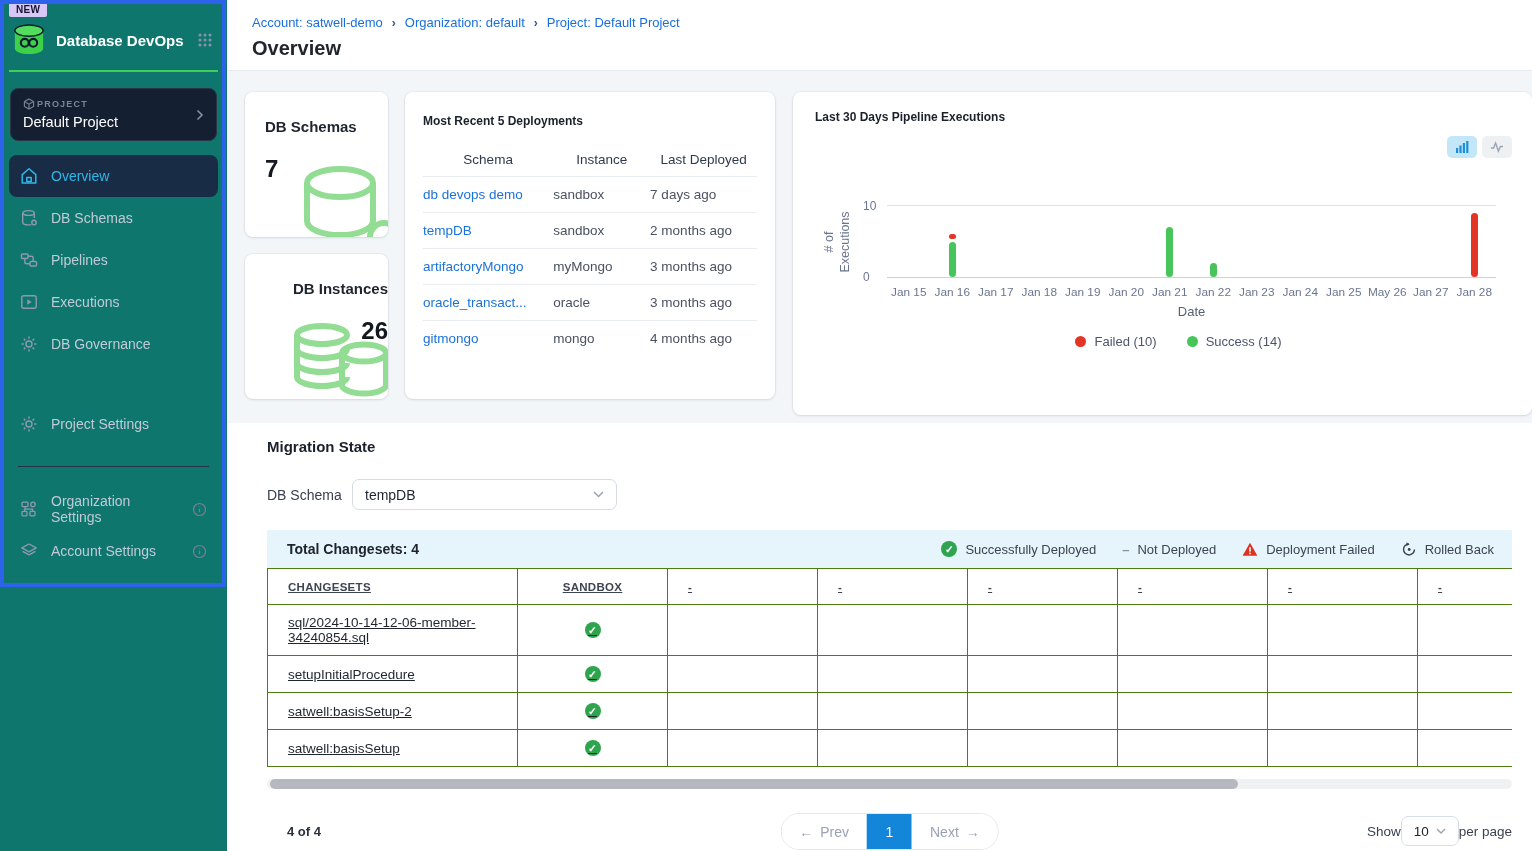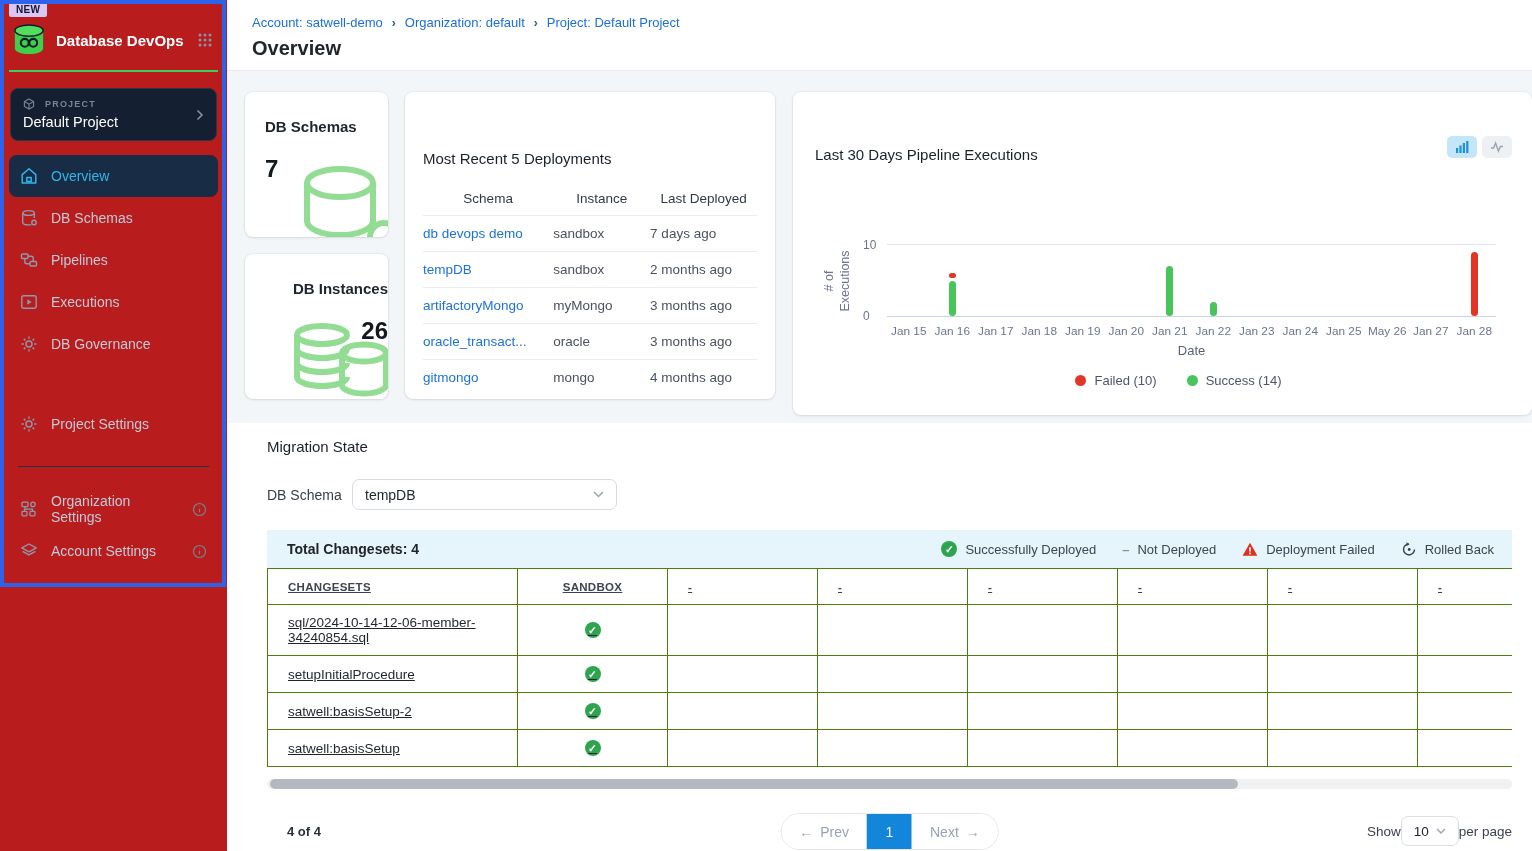--- a/index.html
+++ b/index.html
@@ -1,29 +1,29 @@
 <!DOCTYPE html>
 <html><head>
 <meta charset="utf-8">
 <style>
   * { margin:0; padding:0; box-sizing:border-box; }
   html,body { width:1532px; height:851px; overflow:hidden; font-family:"Liberation Sans",sans-serif; background:#fff; }
   body { position:relative; font-size:14px; color:#232a35; }
   svg { display:block; }
 
   
-  #sidebar { position:absolute; left:0; top:0; width:227px; height:851px; background:#b91c1c; color:#bac4d3; z-index:2; }
+  #sidebar { position:absolute; left:0; top:0; width:227px; height:851px; background:#0f766e; color:#bac4d3; z-index:2; }
   #sidebar-focus-border { position:absolute; left:0; top:0; width:226px; height:587px; border:4px solid #2d63ea; pointer-events:none; z-index:6; }
   .new-badge { position:absolute; left:9px; top:2px; z-index:7; background:#d9c8f5; color:#14142c; font-size:10px; font-weight:bold; padding:2px 7px; border-radius:2px; letter-spacing:.3px; }
   .side-head { display:flex; align-items:center; gap:10px; padding:24px 14px 0 12px; }
   .side-head .app-title { font-size:15px; font-weight:bold; color:#fff; flex:1; }
   .grid-btn { color:#8b94a6; cursor:pointer; }
   .green-rule { height:2px; background:#3ecf5a; margin:14px 9px 0 9px; }
   .project-box { margin:16px 10px 0 10px; background:#141f31; border:1px solid #2a3548; border-radius:8px; padding:9px 12px 10px 12px; position:relative; cursor:pointer; }
-  .project-label-row { display:flex; align-items:center; gap:10px; color:#7c8598; }
+  .project-label-row { display:flex; align-items:center; gap:2px; color:#7c8598; }
   .project-label-row .plabel { font-size:9px; font-weight:bold; letter-spacing:1.2px; }
   .project-name { color:#fff; font-size:14.5px; margin-top:4px; }
   .project-box .chev { position:absolute; right:12px; top:50%; transform:translateY(-50%); color:#8791a3; }
   .nav { padding:14px 9px 0 9px; }
   .nav-item { display:flex; align-items:center; gap:13px; height:42px; padding:0 11px; border-radius:8px; font-size:14px; color:#c0cad8; cursor:pointer; }
   .nav-item .nicon { color:#8e99ab; display:flex; }
   .nav-item.active { background:#182c45; color:#2eb7ea; }
   .nav-item.active .nicon { color:#2eb7ea; }
   .nav-gap { height:38px; }
   .side-divider { height:1px; background:#24324a; margin:21px 9px; }
@@ -43,21 +43,21 @@
 
   
   #stat-schemas { left:18px; top:21px; width:143px; height:145px; }
   #stat-instances { left:18px; top:183px; width:143px; height:145px;text-align:right; }
   .stat-label { padding:26px 0 0 20px; font-size:15px; font-weight:bold; color:#1e242e; }
   .stat-value { padding:20px 0 0 20px; font-size:24px; font-weight:bold; color:#14181f; }
   .stat-icon { position:absolute; right:-8px; bottom:-14px; color:#93dc93; }
 
   
   #deploy-card { left:178px; top:21px; width:370px; height:307px; padding:22px 18px 0 18px; }
-  .card-title { font-size:15px; font-weight:normal; color:#1b212b;margin-top:36px; }
+  .card-title { font-size:12px; font-weight:bold; color:#1b212b; }
   .dep-table { width:100%; border-collapse:collapse; margin-top:14px; font-size:13.5px; }
   .dep-table th { text-align:center; font-weight:normal; color:#30394a; padding:10px 0 9px 0; font-size:13.5px; }
   .dep-table td { padding:10px 0; border-top:1px solid #e9edf1; color:#4a5160; }
   .dep-table a { color:#1b72da; text-decoration:none; cursor:pointer; }
   .c-schema { width:39%; } .c-inst { width:29%; } .c-dep { width:32%; }
 
   
   #chart-card { left:566px; top:21px; width:739px; height:323px; padding:18px 22px 0 22px; }
   .chart-toggles { position:absolute; right:20px; top:44px; display:flex; gap:5px; }
   .tg-btn { width:30px; height:22px; border-radius:5px; display:flex; align-items:center; justify-content:center; cursor:pointer; }
@@ -73,21 +73,21 @@
   .ytick.t10 { bottom:71px; } .ytick.t0 { bottom:0; }
   .bar { position:absolute; width:7px; border-radius:3.5px; }
   .x-labels { display:flex; margin-left:26px; margin-top:7px; }
   .xlab { flex:1; text-align:center; font-size:11.8px; color:#6a7590; }
   .xaxis-title { text-align:center; margin-left:26px; margin-top:5px; font-size:13px; color:#565f74; }
   .chart-legend { display:flex; justify-content:center; gap:30px; margin-top:15px; }
   .cl-item { display:flex; align-items:center; gap:8px; font-size:13px; color:#4c556c; }
   .cl-dot { width:11px; height:11px; border-radius:50%; }
 
   
-  .mig-title { position:absolute; left:40px; top:367px; font-size:15px; font-weight:normal; color:#1b212b; }
+  .mig-title { position:absolute; left:40px; top:367px; font-size:15px; font-weight:bold; color:#1b212b; }
   .mig-schema-row { position:absolute; left:40px; top:408px; display:flex; align-items:center; }
   .mig-schema-label { font-size:14px; color:#39404d; width:85px; }
   .mig-select { width:265px; height:31px; border:1px solid #d7dce3; border-radius:7px; background:#fff; display:flex; align-items:center; padding:0 12px; font-size:14px; color:#1e242e; cursor:pointer; }
   .mig-select .chev-d { margin-left:auto; color:#9aa3b0; }
   .mig-header-bar { position:absolute; left:40px; top:459px; width:1245px; height:38px; background:#e6f4fb; display:flex; align-items:center; padding:0 18px 0 20px; }
   .mig-total { font-size:14px; font-weight:bold; color:#20242c; }
   .mig-legend { margin-left:auto; display:flex; align-items:center; gap:26px; }
   .ml-item { display:flex; align-items:center; gap:8px; font-size:13px; color:#3c4453; }
   .ml-dash { color:#8a93a2; font-weight:bold; }
   .check-badge { width:16px; height:16px; border-radius:50%; background:#2fa44e; color:#fff; font-size:10.5px; font-weight:bold; display:flex; align-items:center; justify-content:center; }

